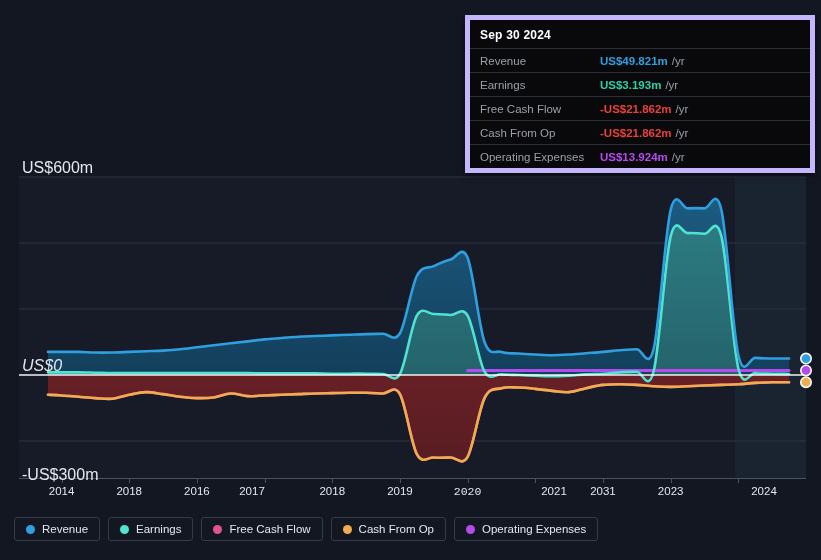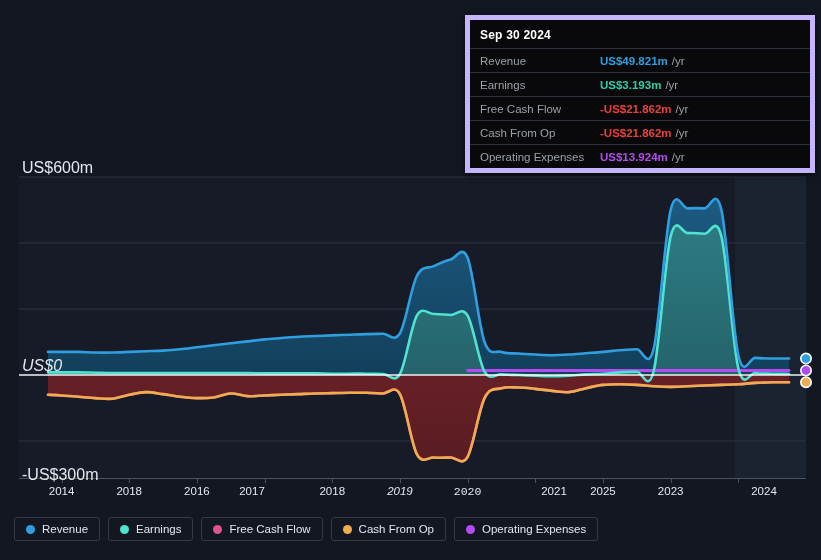--- a/index.html
+++ b/index.html
@@ -119,27 +119,27 @@
       <div class="x-label" style="left: 61.5357px;">2014</div>
       <div class="tick" style="left: 61.5357px;"></div>
       <div class="x-label" style="left: 129.214px;">2018</div>
       <div class="tick" style="left: 129.214px;"></div>
       <div class="x-label" style="left: 196.893px;">2016</div>
       <div class="tick" style="left: 196.893px;"></div>
       <div class="x-label" style="left: 252px;">2017</div>
       <div class="tick" style="left: 264.571px;"></div>
       <div class="x-label" style="left: 332.25px;">2018</div>
       <div class="tick" style="left: 332.25px;"></div>
-      <div class="x-label" style="left: 399.929px; font-style: italic;">2019</div>
+      <div class="x-label" style="left: 399.929px;">2019</div>
       <div class="tick" style="left: 399.929px;"></div>
       <div class="x-label" style="left: 467.607px; font-family: Liberation Mono, monospace;">2020</div>
       <div class="tick" style="left: 467.607px;"></div>
       <div class="x-label" style="left: 554px;">2021</div>
       <div class="tick" style="left: 535.286px;"></div>
-      <div class="x-label" style="left: 602.964px;">2025</div>
+      <div class="x-label" style="left: 602.964px;">2031</div>
       <div class="tick" style="left: 602.964px;"></div>
       <div class="x-label" style="left: 670.643px;">2023</div>
       <div class="tick" style="left: 670.643px;"></div>
       <div class="x-label" style="left: 764px;">2024</div>
       <div class="tick" style="left: 738.321px;"></div>
     </div>
 
   <div class="tooltip">
     <div class="tt-date">Sep 30 2024</div>
 

